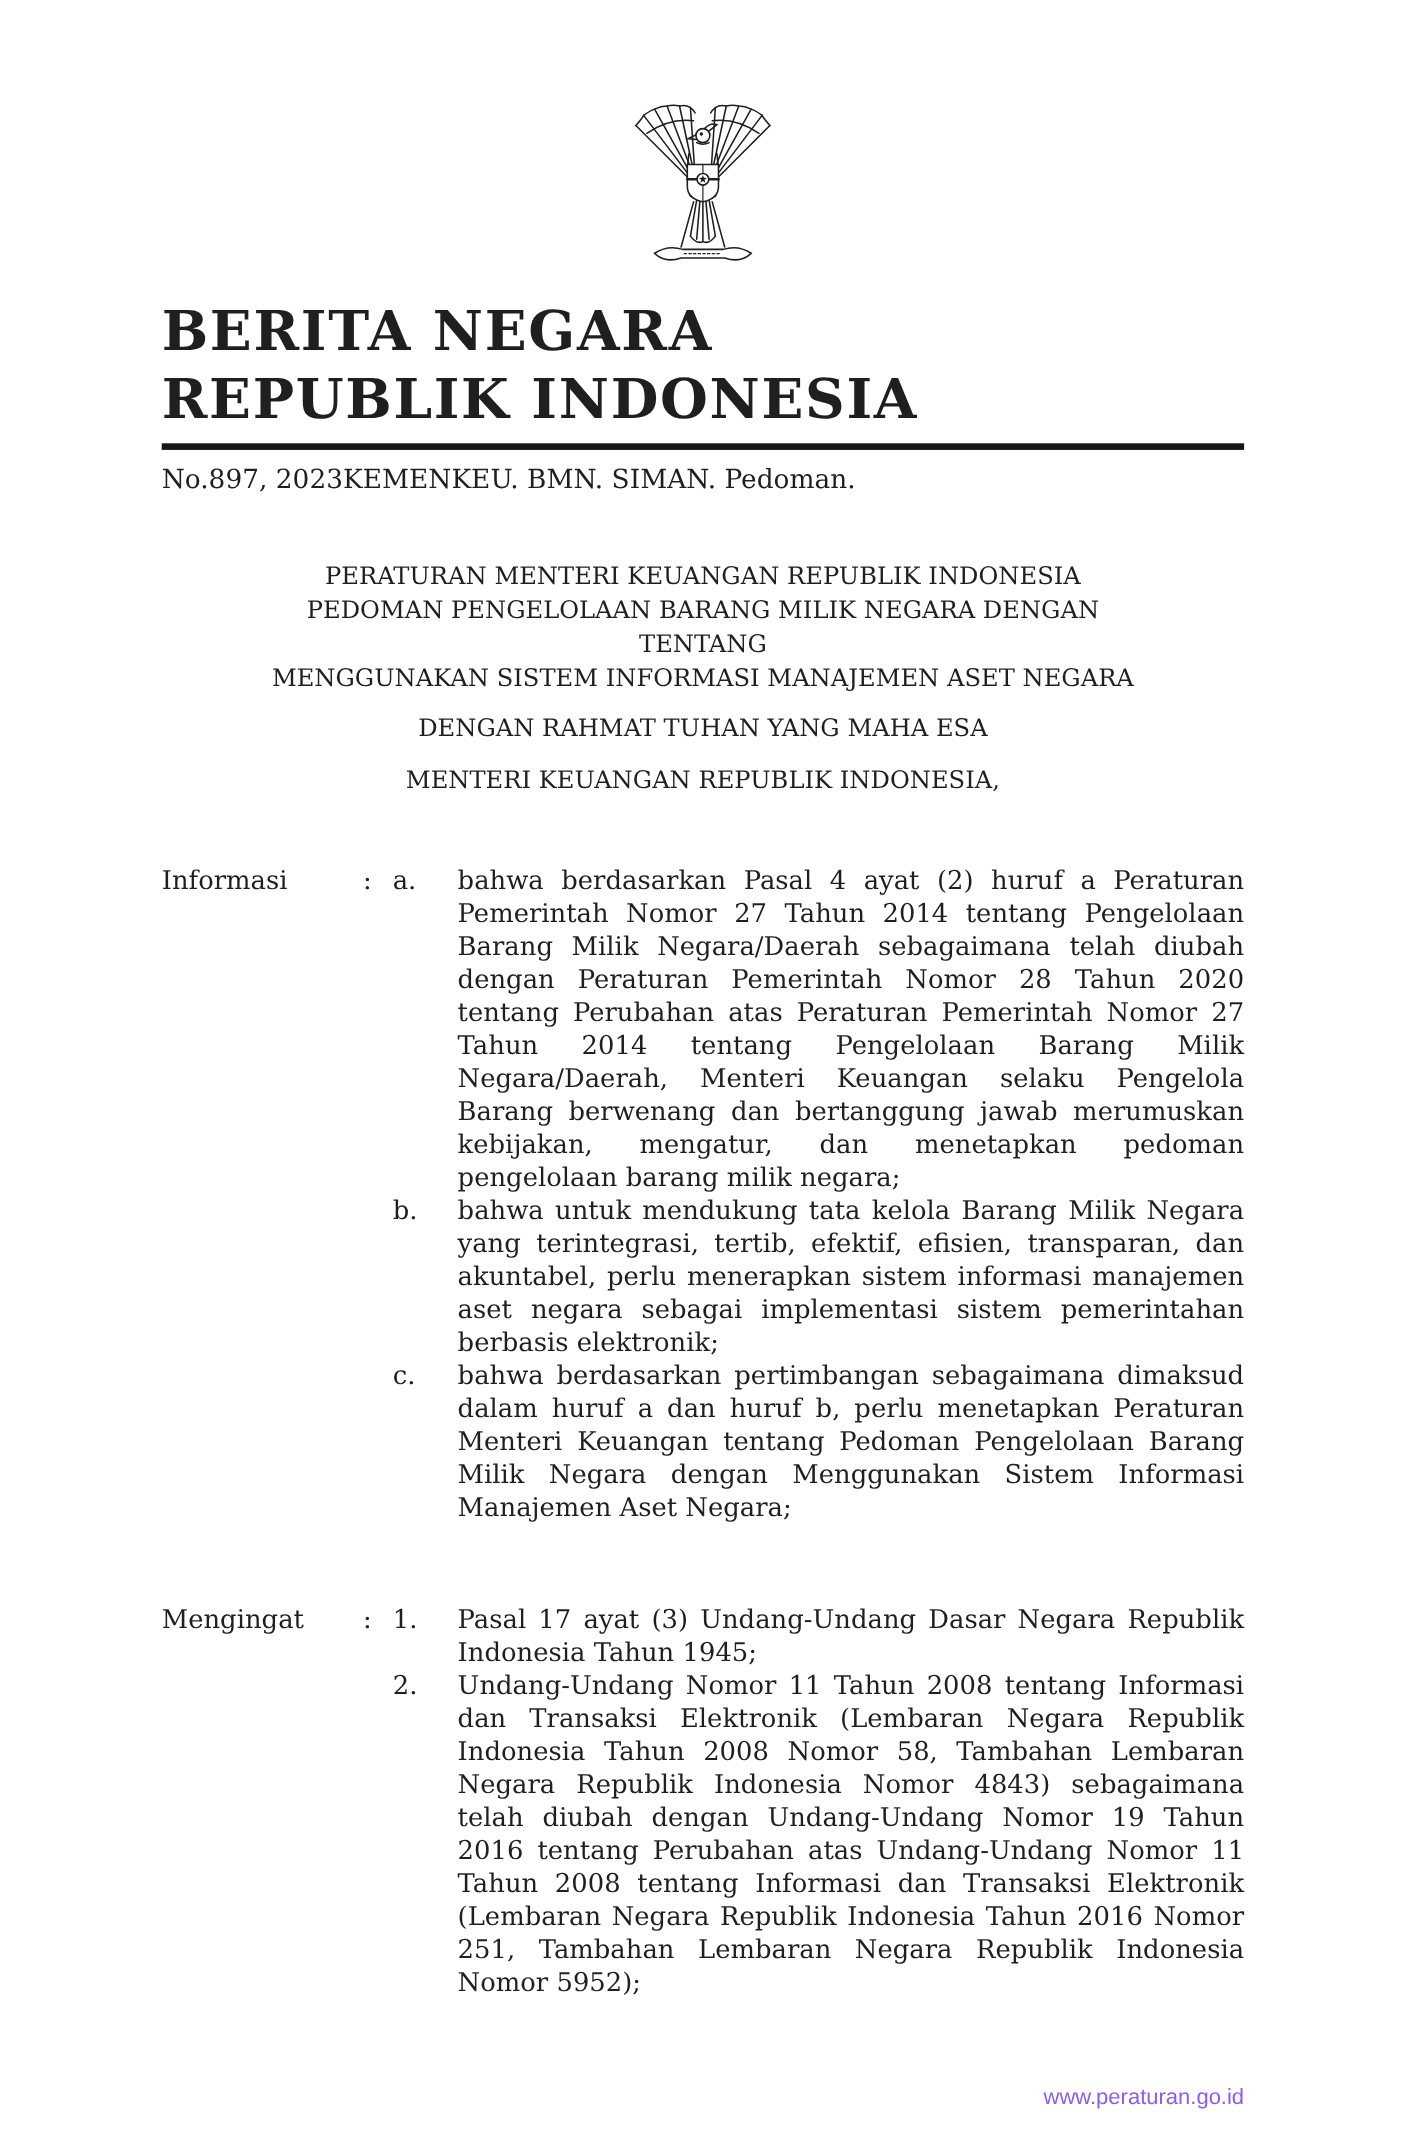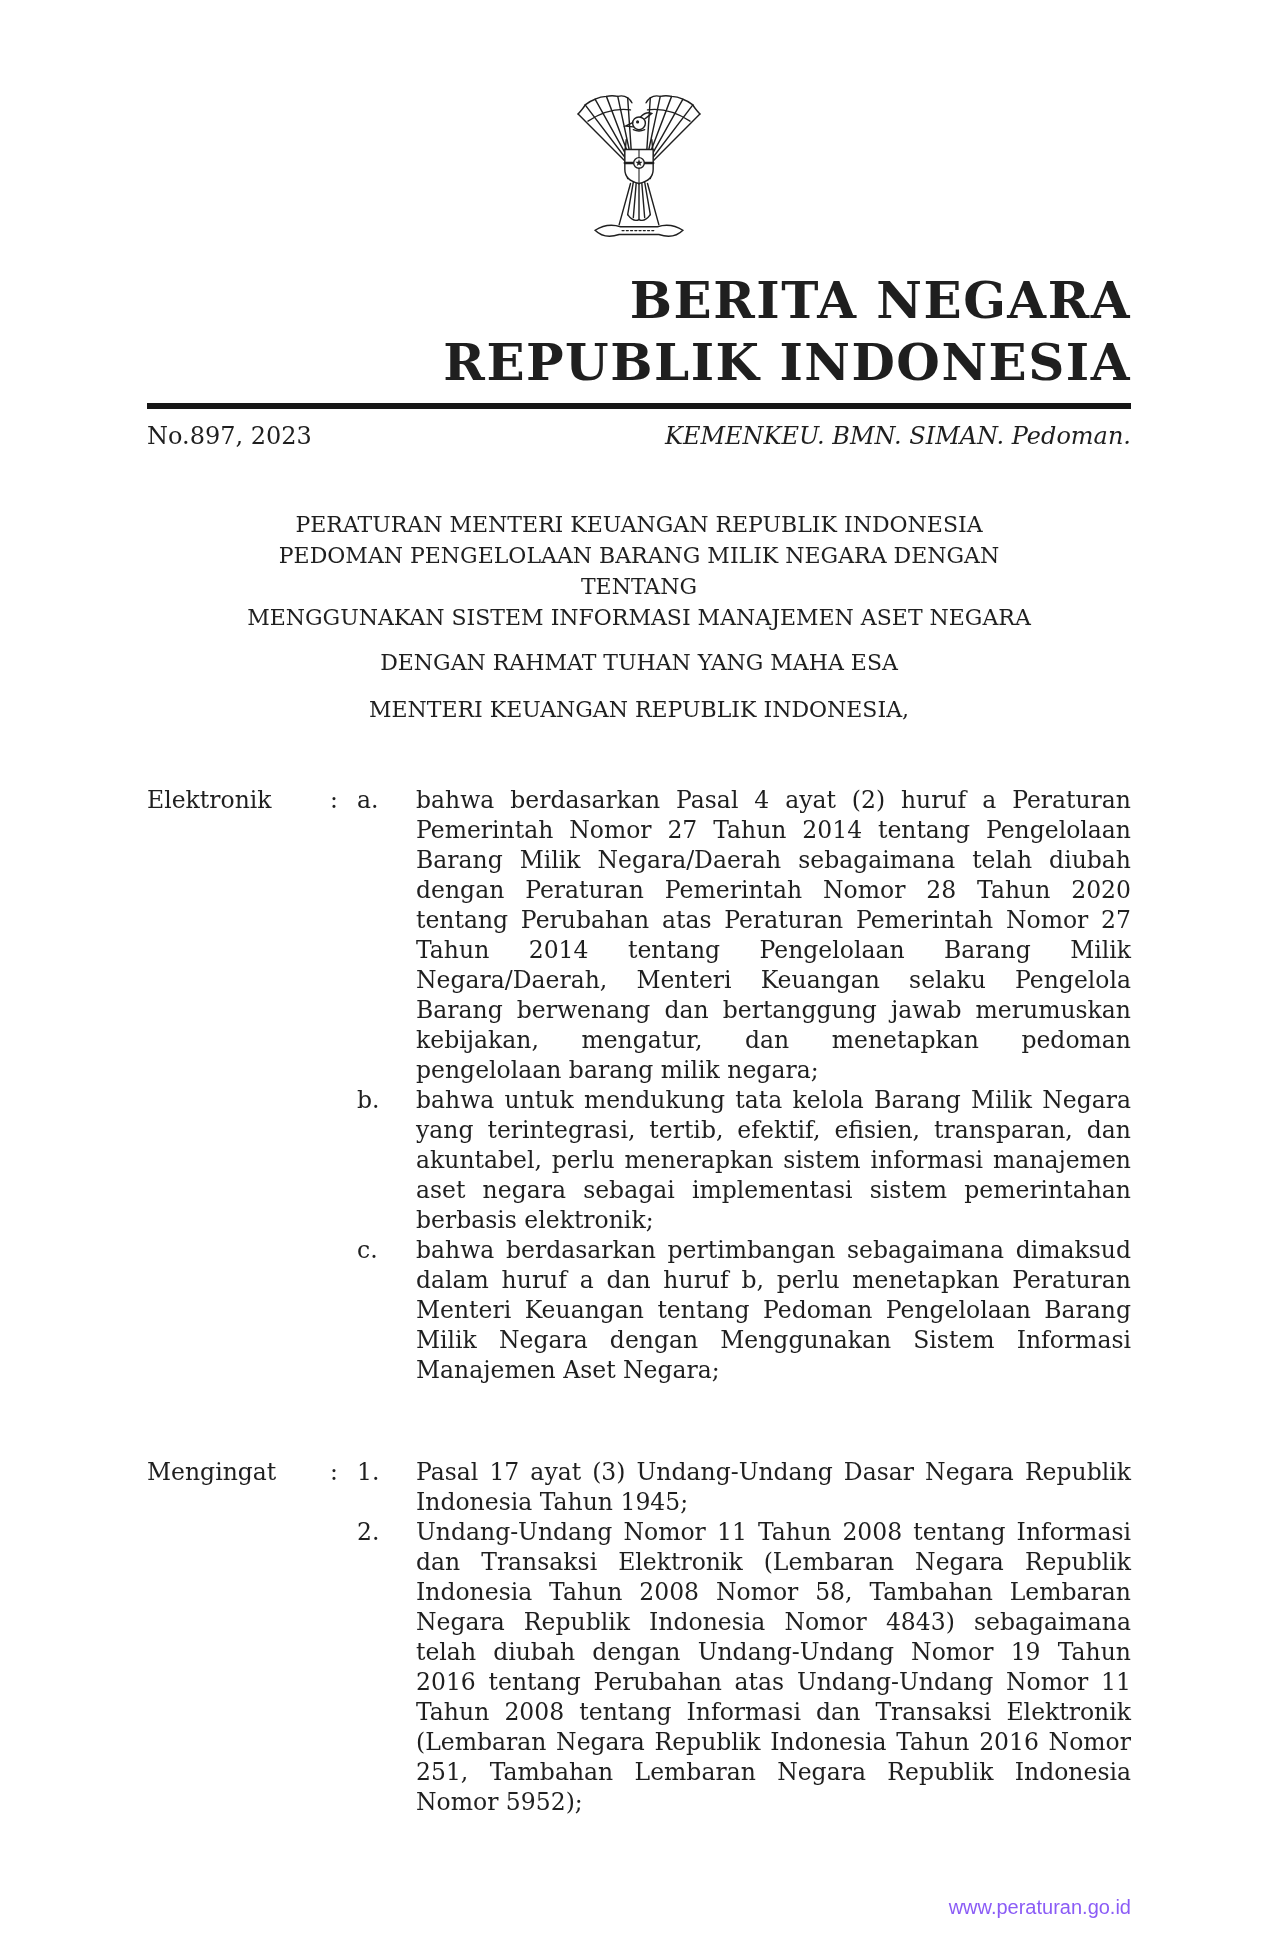--- a/index.html
+++ b/index.html
@@ -14,21 +14,21 @@
       overflow: hidden;
     }
     .content { padding: 0 145px 0 147px; }
 
     .emblem-wrap {
       display: flex;
       justify-content: center;
       padding-top: 90px;
     }
 
-    .masthead { text-align: right; margin-top: 10px; }
+    .masthead { text-align: left; margin-top: 10px; }
     .masthead-line {
       font-size: 50px;
       font-weight: 700;
       line-height: 62px;
       letter-spacing: 1.5px;
       white-space: nowrap;
     }
 
     .rule {
       border-bottom: 6px solid #161616;
@@ -36,21 +36,21 @@
     }
 
     .issue-line {
       display: flex;
       align-items: baseline;
       margin-top: 12px;
       font-size: 24px;
       line-height: 30px;
     }
     .issue-no { white-space: nowrap; }
-    .issue-subject { flex: 1; text-align: right; font-style: italic; }
+    .issue-subject { flex: 1; text-align: left; }
 
     .title-block {
       margin-top: 58px;
       text-align: center;
       font-size: 22px;
       line-height: 31px;
     }
     .title-block .invocation { margin-top: 14px; }
     .title-block .authority  { margin-top: 16px; }
 
@@ -156,21 +156,21 @@
       <div>TENTANG</div>
       <div>MENGGUNAKAN SISTEM INFORMASI MANAJEMEN ASET NEGARA</div>
       <div class="invocation">DENGAN RAHMAT TUHAN YANG MAHA ESA</div>
       <div class="authority">MENTERI KEUANGAN REPUBLIK INDONESIA,</div>
     </div>
 
     <div class="preamble">
 
       <div class="section-menimbang">
         <div class="pre-row">
-          <div class="cell-label">Elektronik</div>
+          <div class="cell-label">Informasi</div>
           <div class="cell-colon">:</div>
           <div class="cell-marker">a.</div>
           <div class="cell-text">bahwa berdasarkan Pasal 4 ayat (2) huruf a Peraturan Pemerintah Nomor 27 Tahun 2014 tentang Pengelolaan Barang Milik Negara/Daerah sebagaimana telah diubah dengan Peraturan Pemerintah Nomor 28 Tahun 2020 tentang Perubahan atas Peraturan Pemerintah Nomor 27 Tahun 2014 tentang Pengelolaan Barang Milik Negara/Daerah, Menteri Keuangan selaku Pengelola Barang berwenang dan bertanggung jawab merumuskan kebijakan, mengatur, dan menetapkan pedoman pengelolaan barang milik negara;</div>
         </div>
         <div class="pre-row">
           <div class="cell-label"></div>
           <div class="cell-colon"></div>
           <div class="cell-marker">b.</div>
           <div class="cell-text">bahwa untuk mendukung tata kelola Barang Milik Negara yang terintegrasi, tertib, efektif, efisien, transparan, dan akuntabel, perlu menerapkan sistem informasi manajemen aset negara sebagai implementasi sistem pemerintahan berbasis elektronik;</div>
         </div>

